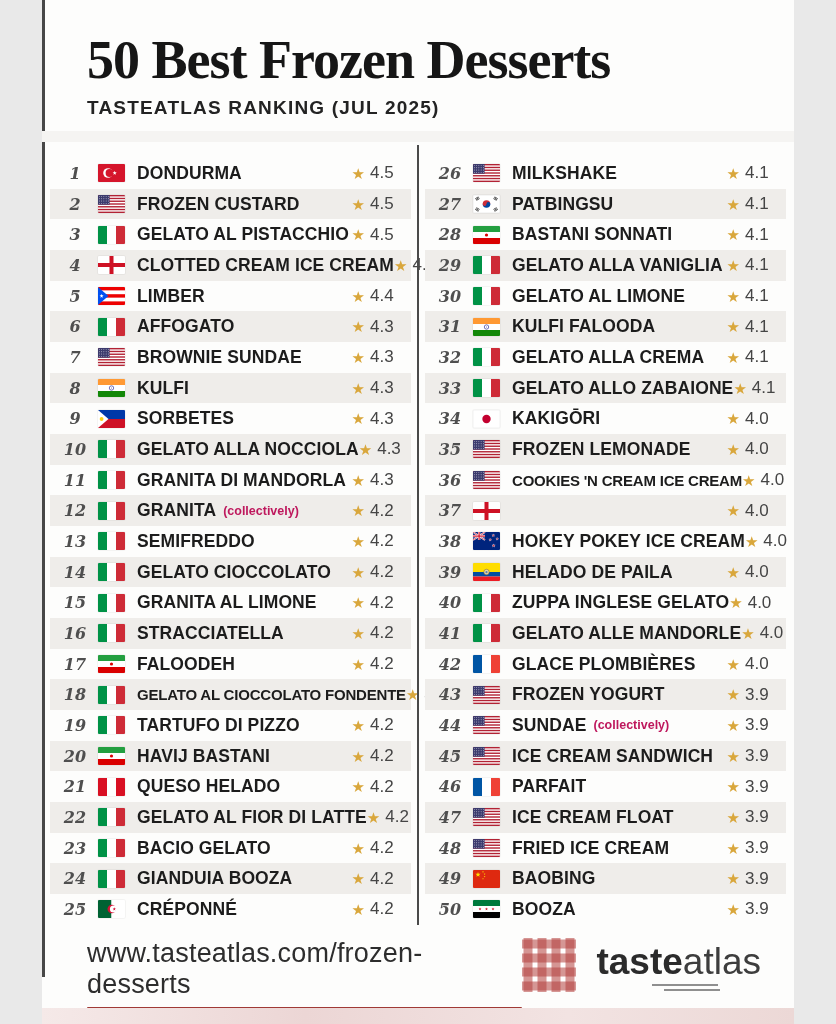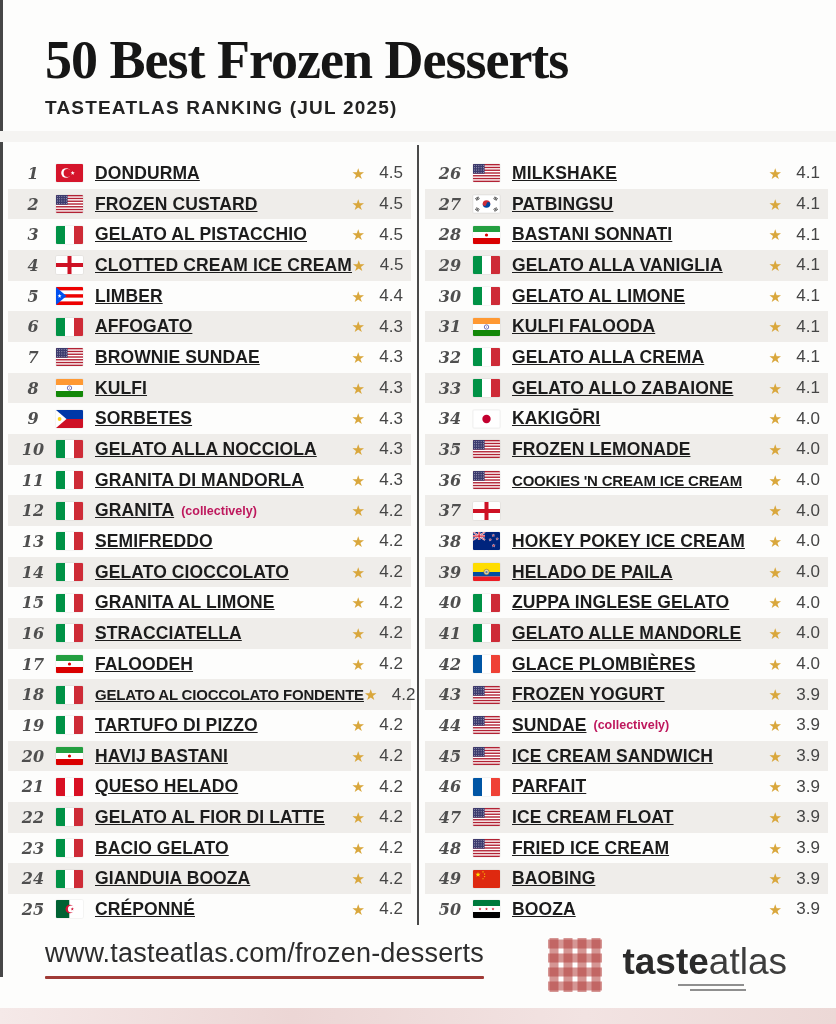--- a/index.html
+++ b/index.html
@@ -3,21 +3,21 @@
 <meta charset="utf-8">
 <style>
   :root{
     --star_gold:#d9a73c; --stripe:#efedea; --divider:#4a4a4a;
     --accent_red:#a03a36; --brand_red:#b23f3c; --rank_gray:#4f4f4f;
     --text_dark:#1c1c1c; --rating_gray:#454545;
   }
   *{box-sizing:border-box;margin:0;padding:0}
   html,body{background:#e9e9e9}
   .page{
-    position:relative;width:836px;height:1024px;margin:0 auto;
+    position:relative;width:752px;height:1024px;margin:0 auto;
     background:#fdfdfc;overflow:hidden;
     font-family:"Liberation Sans",sans-serif;
   }
   .edge-line{position:absolute;left:0;top:0;width:3px;height:977px;background:#474747}
   
   .header{padding:32px 0 0 45px}
   .title{
     font-family:"Liberation Serif",serif;font-weight:700;font-size:54px;
     letter-spacing:-1px;color:#161616;line-height:1.04;
   }
@@ -33,37 +33,37 @@
   .col .row:nth-child(even){background:var(--stripe)}
   .rank{
     width:30px;text-align:center;flex:0 0 auto;
     font-family:"DejaVu Serif",serif;font-style:italic;font-weight:600;
     font-size:16px;color:var(--rank_gray);
   }
   .flag{flex:0 0 auto;width:27px;height:18px;margin:0 12px 0 8px;box-shadow:0 0 1px rgba(0,0,0,.35);border-radius:1px;overflow:hidden}
   .flag svg{display:block;width:100%;height:100%}
   .name{
     font-weight:700;font-size:17.5px;color:var(--text_dark);
-    white-space:nowrap;letter-spacing:.1px;text-decoration:underline;
+    white-space:nowrap;letter-spacing:.1px;
   }
   .name.long{font-size:15px;letter-spacing:-.2px}
   .note{font-size:12.5px;font-weight:600;color:#be185d;margin-left:7px;white-space:nowrap}
   .spacer{flex:1 1 auto}
   .star{flex:0 0 auto;font-size:15px;color:var(--star_gold);margin-right:5px;line-height:1}
-  .rating{flex:0 0 auto;width:33px;text-align:right;font-size:17px;font-weight:500;color:var(--rating_gray)}
+  .rating{flex:0 0 auto;width:33px;font-size:17px;font-weight:500;color:var(--rating_gray)}
   
   .footer{
     position:absolute;left:0;right:0;top:938px;height:70px;
     display:flex;align-items:flex-start;justify-content:space-between;
     padding:0 29px 0 45px;
   }
   .url-block{display:inline-block;cursor:pointer}
   .url-text{font-size:27px;color:#2d2d2d;letter-spacing:.2px}
   .url-line{height:3px;background:var(--accent_red);margin-top:7px;border-radius:1px}
-  .brand{display:flex;align-items:center;gap:20px;margin-right:20px}
+  .brand{display:flex;align-items:center;gap:20px;margin-right:4px}
   .gingham{display:block;width:54px;height:54px}
   .wordmark{position:relative;font-size:37px;line-height:1;padding-bottom:8px}
   .wordmark b{font-weight:700;color:#2b2b2b}
   .wordmark i{font-style:normal;font-weight:400;color:#3d3d3d}
   .wline{position:absolute;height:2px;background:#8f8f8f}
   .w1{left:56px;width:66px;bottom:2px}
   .w2{left:68px;width:56px;bottom:-3px}
   .bottom-strip{
     position:absolute;left:0;right:0;bottom:0;height:16px;
     background:linear-gradient(90deg,#f5e9e8,#ecd6d5 35%,#f2e3e2 70%,#ecd8d6);

